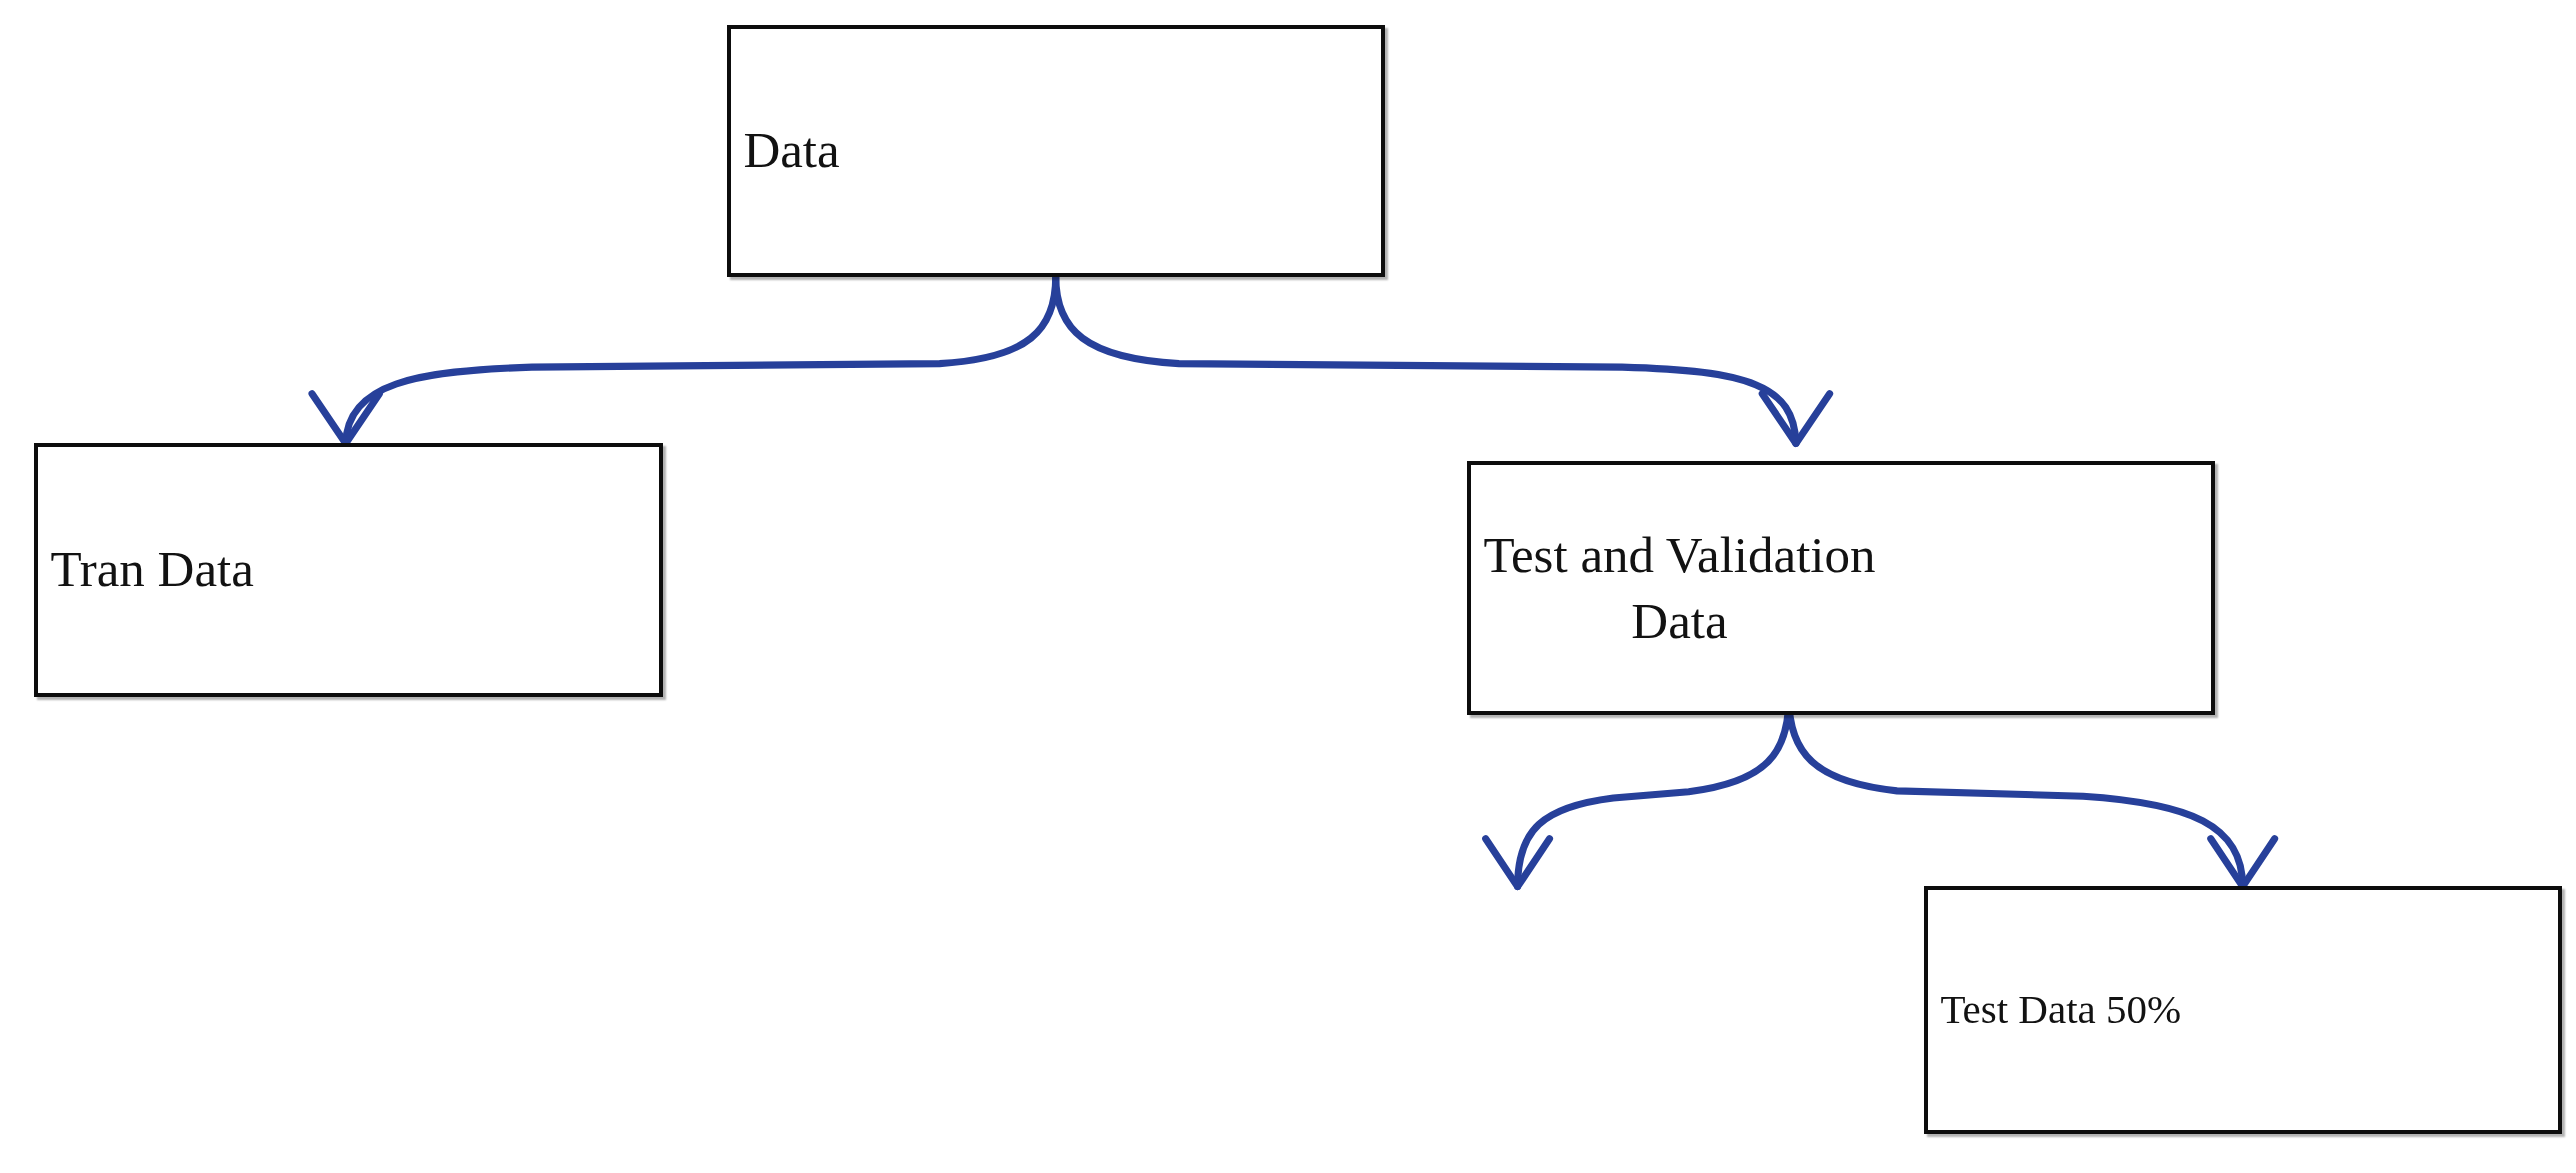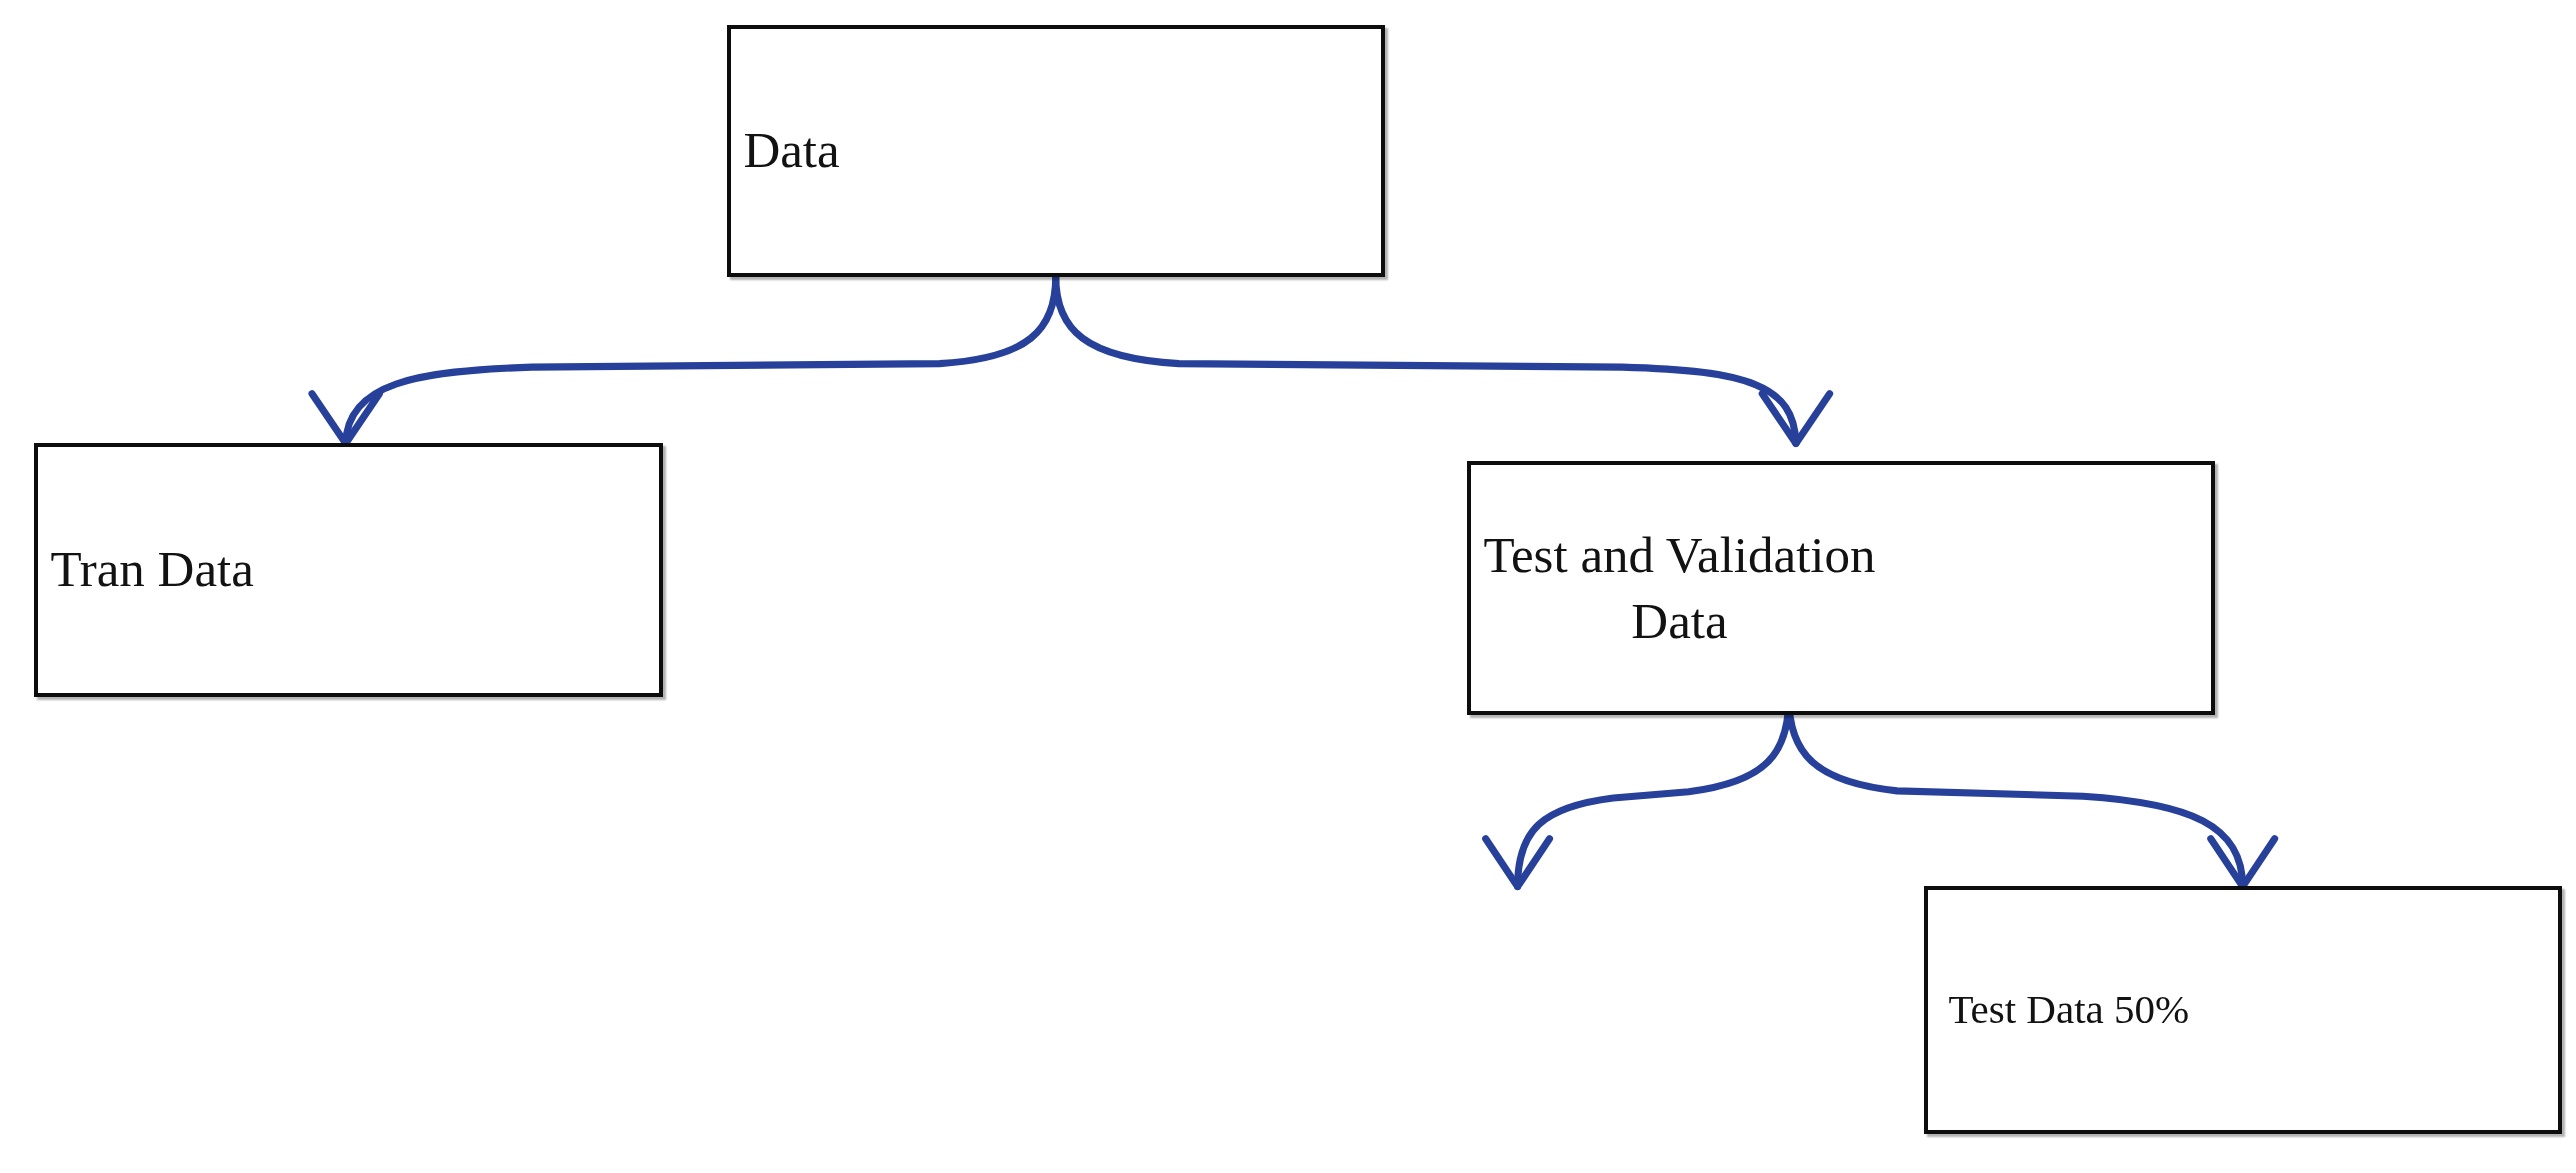--- a/index.html
+++ b/index.html
@@ -49,21 +49,21 @@
 
   #node-train       { left: 34px;   top: 443px;  width: 629px; height: 254px; }
   #node-train .label       { font-size: 51px; }
 
   #node-testval     { left: 1467px; top: 443px;  width: 748px; height: 254px; margin-top: 18px; }
   #node-testval .label     { font-size: 51px; line-height: 1.30; }
 
   #node-validation  { left: 1207px; top: 886px; width: 625px; height: 248px; }
   #node-validation .label  { font-size: 41px; }
 
-  #node-test        { left: 1924px; top: 886px; width: 638px; height: 248px; padding-left: 8px; }
+  #node-test        { left: 1924px; top: 886px; width: 638px; height: 248px; }
   #node-test .label        { font-size: 41px; }
 </style>
 </head>
 <body>
 
 <div id="canvas">
 
   <svg id="edges" viewBox="0 0 2906 1324" width="2576" height="1174" xmlns="http://www.w3.org/2000/svg" aria-hidden="true">
 
     <g>

